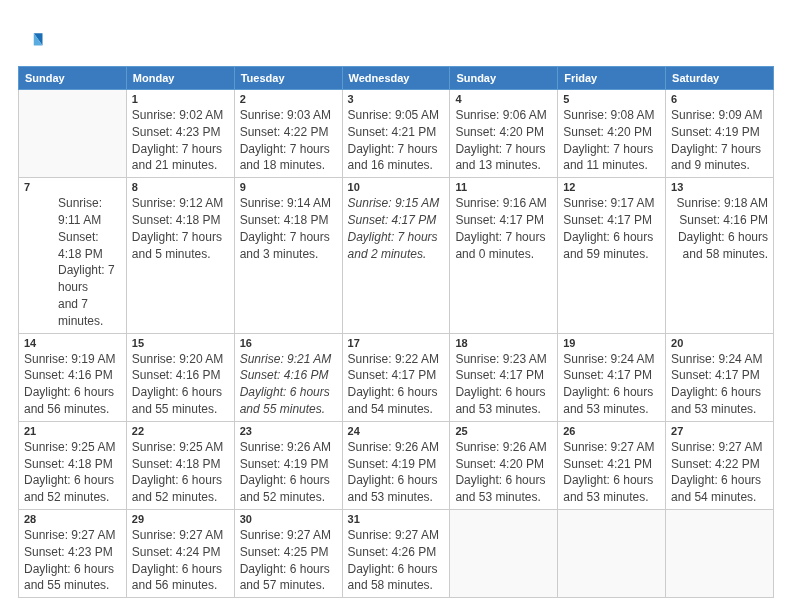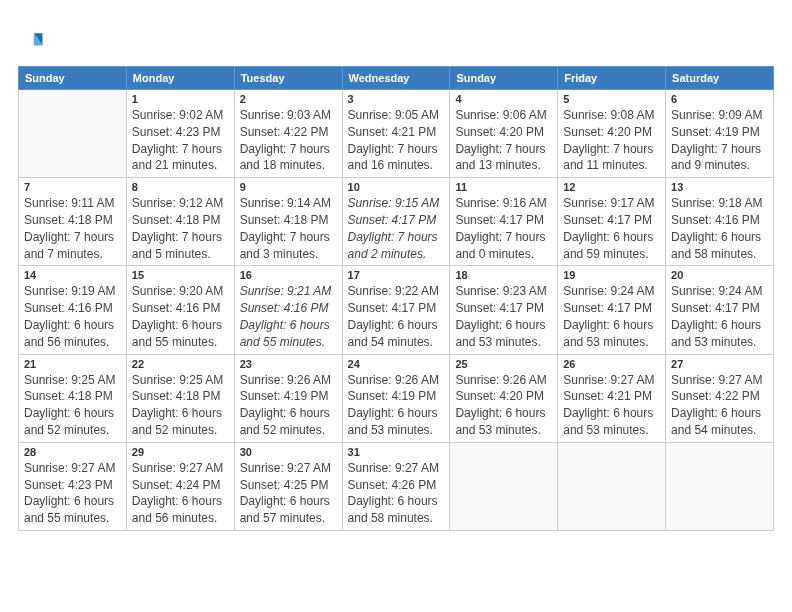--- a/index.html
+++ b/index.html
@@ -167,21 +167,21 @@
             <span class="day-num">6</span>
             <div class="day-info" style="white-space: pre-line;">Sunrise: 9:09 AM
 Sunset: 4:19 PM
 Daylight: 7 hours
 and 9 minutes.</div>
           </td>
         </tr>
         <tr>
           <td>
             <span class="day-num">7</span>
-            <div class="day-info" style="white-space: pre-line;">Sunrise: 9:11 AM
+            <div class="day-info" style="white-space: pre-line; margin-left: 34px;">Sunrise: 9:11 AM
 Sunset: 4:18 PM
 Daylight: 7 hours
 and 7 minutes.</div>
           </td>
           <td>
             <span class="day-num">8</span>
             <div class="day-info" style="white-space: pre-line;">Sunrise: 9:12 AM
 Sunset: 4:18 PM
 Daylight: 7 hours
 and 5 minutes.</div>
@@ -209,21 +209,21 @@
           </td>
           <td>
             <span class="day-num">12</span>
             <div class="day-info" style="white-space: pre-line;">Sunrise: 9:17 AM
 Sunset: 4:17 PM
 Daylight: 6 hours
 and 59 minutes.</div>
           </td>
           <td>
             <span class="day-num">13</span>
-            <div class="day-info" style="white-space: pre-line;">Sunrise: 9:18 AM
+            <div class="day-info" style="white-space: pre-line; text-align: right;">Sunrise: 9:18 AM
 Sunset: 4:16 PM
 Daylight: 6 hours
 and 58 minutes.</div>
           </td>
         </tr>
         <tr>
           <td>
             <span class="day-num">14</span>
             <div class="day-info" style="white-space: pre-line;">Sunrise: 9:19 AM
 Sunset: 4:16 PM

